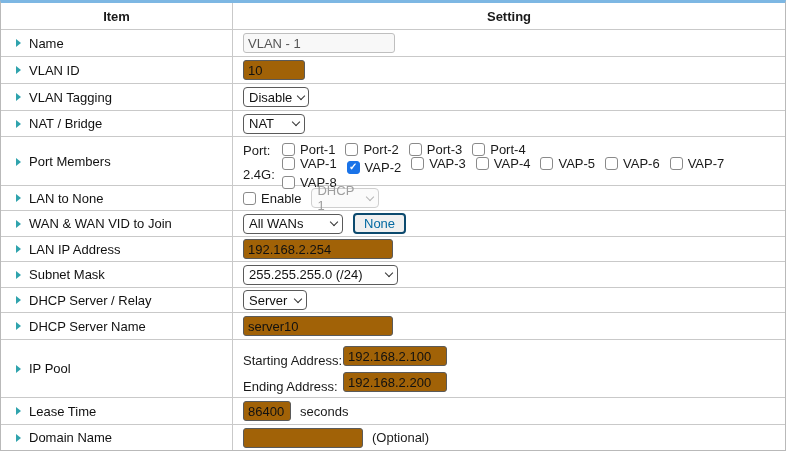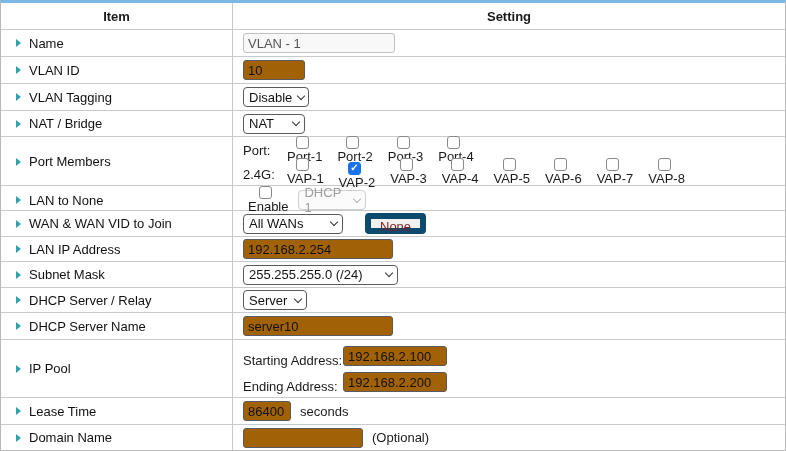--- a/index.html
+++ b/index.html
@@ -87,29 +87,29 @@
     width:13px; height:13px; flex:0 0 auto;
     border:1px solid #8a8a8a; border-radius:3px; background:#fff;
     display:inline-flex; align-items:center; justify-content:center;
   }
   .cb.checked{
     background:var(--check-blue); border-color:var(--check-blue);
   }
   .cb.checked::after{
     content:"\2713"; color:#fff; font-size:10px; font-weight:bold; line-height:1;
   }
-  .cb-item{ display:inline-flex; align-items:center; margin-right:10px;flex-direction:column; }
+  .cb-item{ display:inline-flex; align-items:center; margin-right:10px; }
   .cb-item .cb-label{ margin-left:5px; }
   .cb-line{ display:flex; align-items:center; height:24px; }
   .cb-prefix{ min-width:35px; margin-right:4px; }
 
   .btn{
-    font-family:"Liberation Sans", sans-serif; font-size:13px; color:#7f1d1d;
-    height:21px; padding:0 9px; margin-left:22px;
-    background:#f0f0f0; border:6px solid #0c4a6e; border-radius:4px;
+    font-family:"Liberation Sans", sans-serif; font-size:13px; color:#0369a1;
+    height:21px; padding:0 9px; margin-left:10px;
+    background:#f0f0f0; border:2px solid #0c4a6e; border-radius:4px;
   }
   .pool-line{ display:flex; align-items:center; height:26px; }
   .pool-label{ width:100px;margin-top:9px; }
   .suffix{ margin-left:9px; }
 </style>
 </head>
 <body>
 
 <div class="panel">
 

